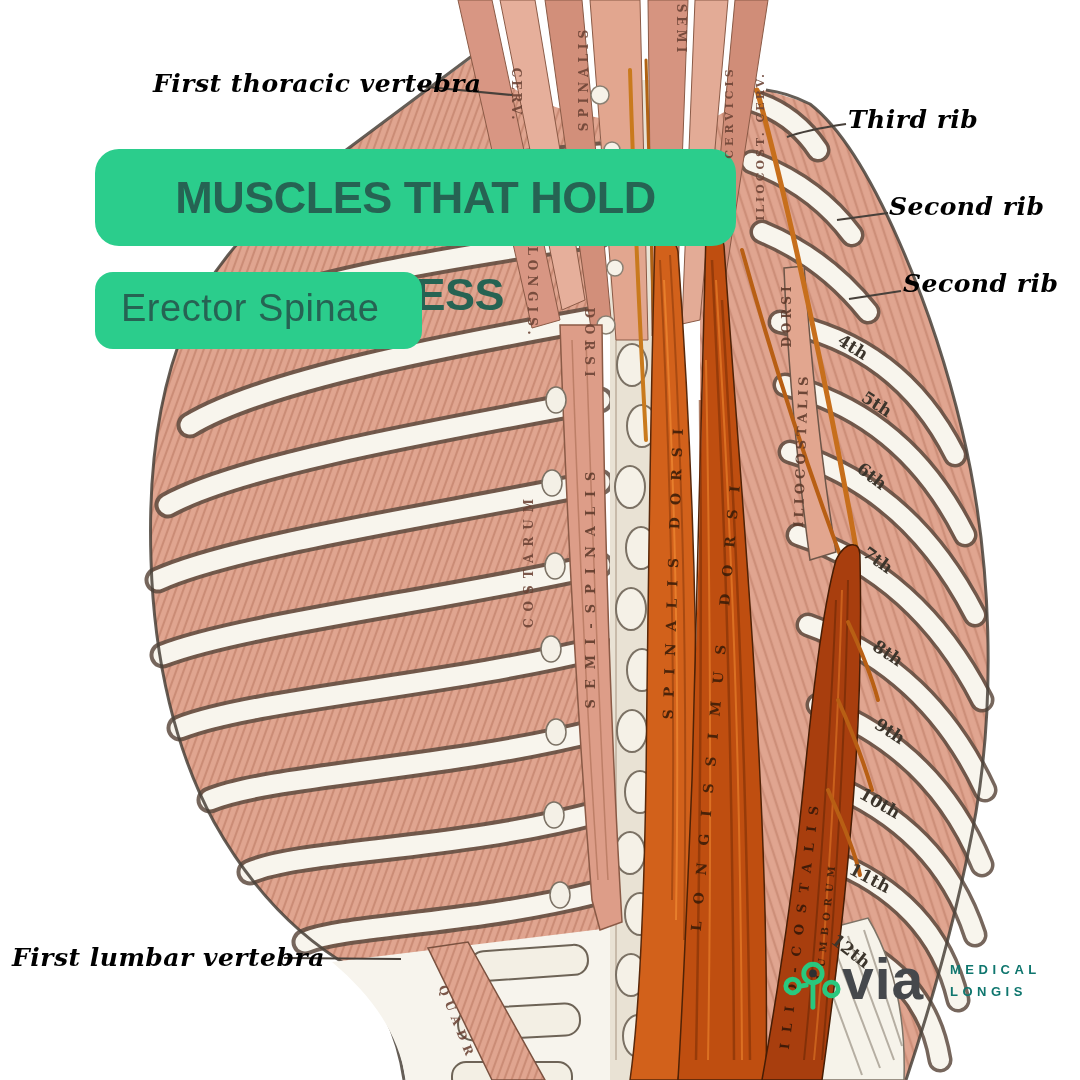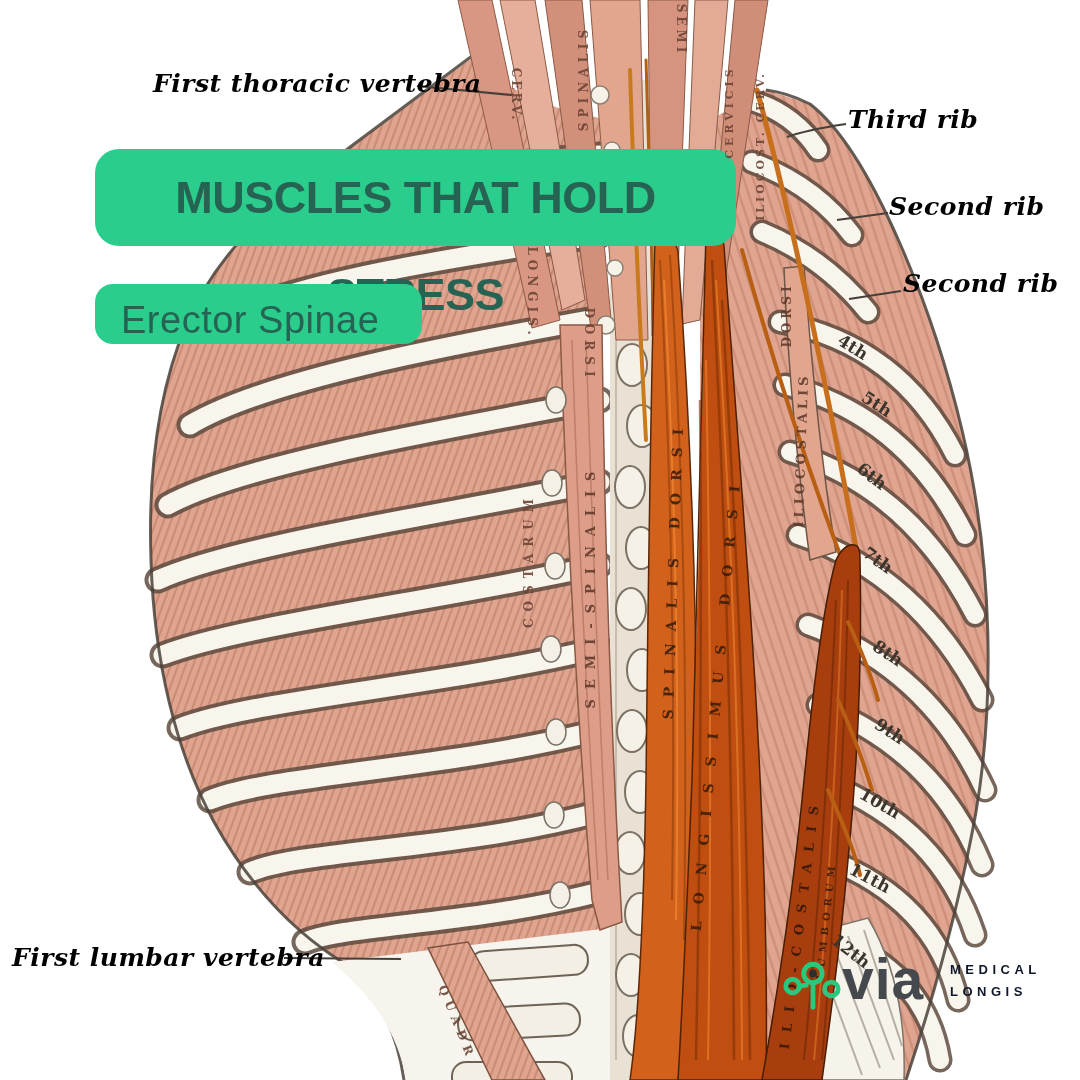--- a/index.html
+++ b/index.html
@@ -5,41 +5,41 @@
   html,body{margin:0;padding:0;background:#fff;}
   .stage{position:relative;width:1080px;height:1080px;background:#ffffff;overflow:hidden;
          font-family:"Liberation Sans",sans-serif;}
   .art{position:absolute;left:0;top:0;width:1080px;height:1080px;}
   
   .banner{position:absolute;border-radius:24px;background:#2bcd8c;}
   .banner-title{left:95px;top:149px;width:641px;height:97px;}
   .banner-title .txt{display:block;width:100%;height:97px;line-height:97px;text-align:center;
      font-weight:bold;font-size:45px;letter-spacing:-0.5px;color:#266353;
      font-family:"Liberation Sans",sans-serif;}
-  .banner-sub{left:95px;top:284px;width:327px;height:60px;border-radius:18px;}
+  .banner-sub{left:95px;top:272px;width:327px;height:77px;border-radius:18px;}
   .banner-sub .txt{display:block;height:73px;line-height:73px;padding-left:26px;
      font-weight:400;font-size:38px;letter-spacing:0.5px;color:#266353;
      font-family:"Liberation Sans",sans-serif;}
   
   .pointer-label{position:absolute;transform:translateY(-52%);white-space:nowrap;
      font-family:"DejaVu Serif",serif;font-style:italic;font-weight:600;
      font-size:25px;color:#000000;letter-spacing:0.5px;}
   
   .rib-num{position:absolute;white-space:nowrap;font-family:"DejaVu Serif",serif;
      font-weight:600;font-size:17px;color:#3c352c;transform-origin:center;}
   
   .muscle-label{position:absolute;white-space:nowrap;font-family:"DejaVu Serif",serif;
      font-weight:600;opacity:0.88;transform-origin:center;}
   
   .logo{position:absolute;left:776px;top:948px;width:300px;height:70px;}
   .logo-icon{position:absolute;left:4px;top:8px;}
   .logo-brand{position:absolute;left:66px;top:-2px;font-size:57px;font-weight:bold;
      color:#45484c;letter-spacing:1px;font-family:"Liberation Sans",sans-serif;}
   .logo-tagline{position:absolute;left:174px;top:14px;display:flex;flex-direction:column;gap:7px;}
-  .logo-tagline span{font-size:13px;font-weight:bold;letter-spacing:4.5px;color:#0f172a;
+  .logo-tagline span{font-size:13px;font-weight:bold;letter-spacing:4.5px;color:#0f766e;
      font-family:"Liberation Sans",sans-serif;}
 </style>
 </head>
 <body>
 
 <div class="stage">
 
   <svg class="art" viewBox="0 0 1080 1080" aria-hidden="true">
     <defs>
       <pattern id="hat" width="7" height="7" patternUnits="userSpaceOnUse" patternTransform="rotate(20)">

